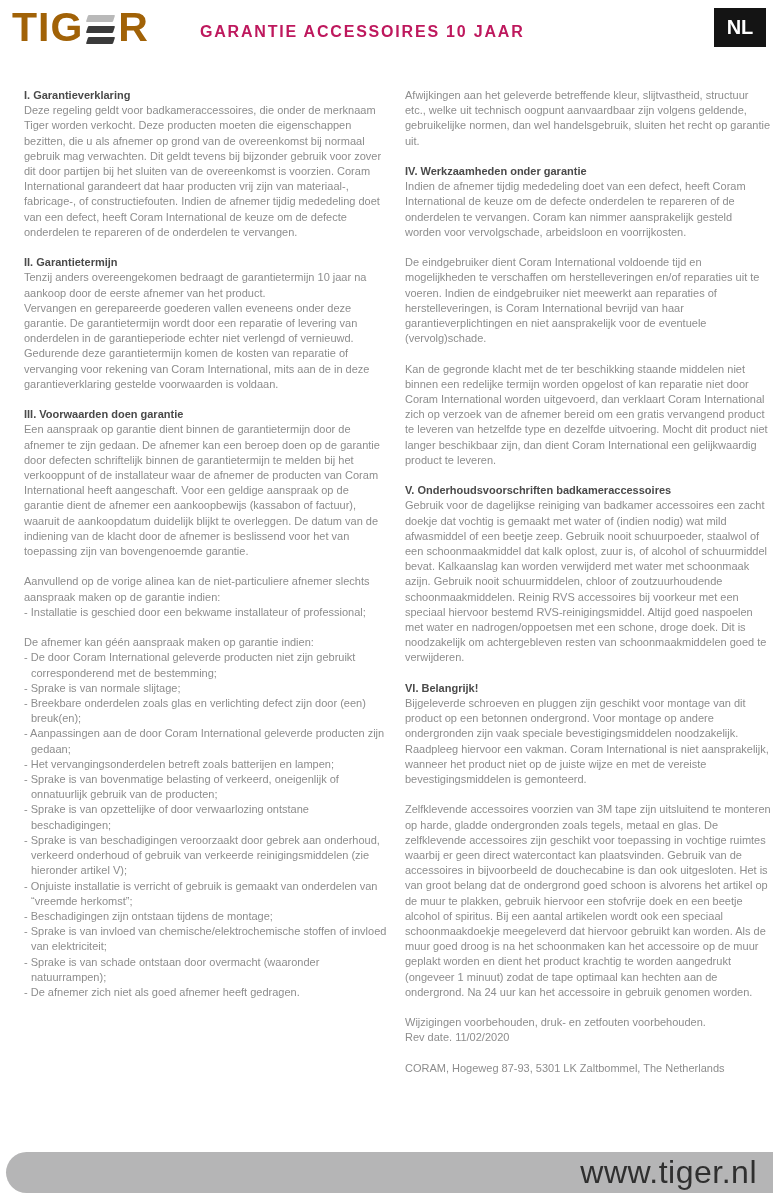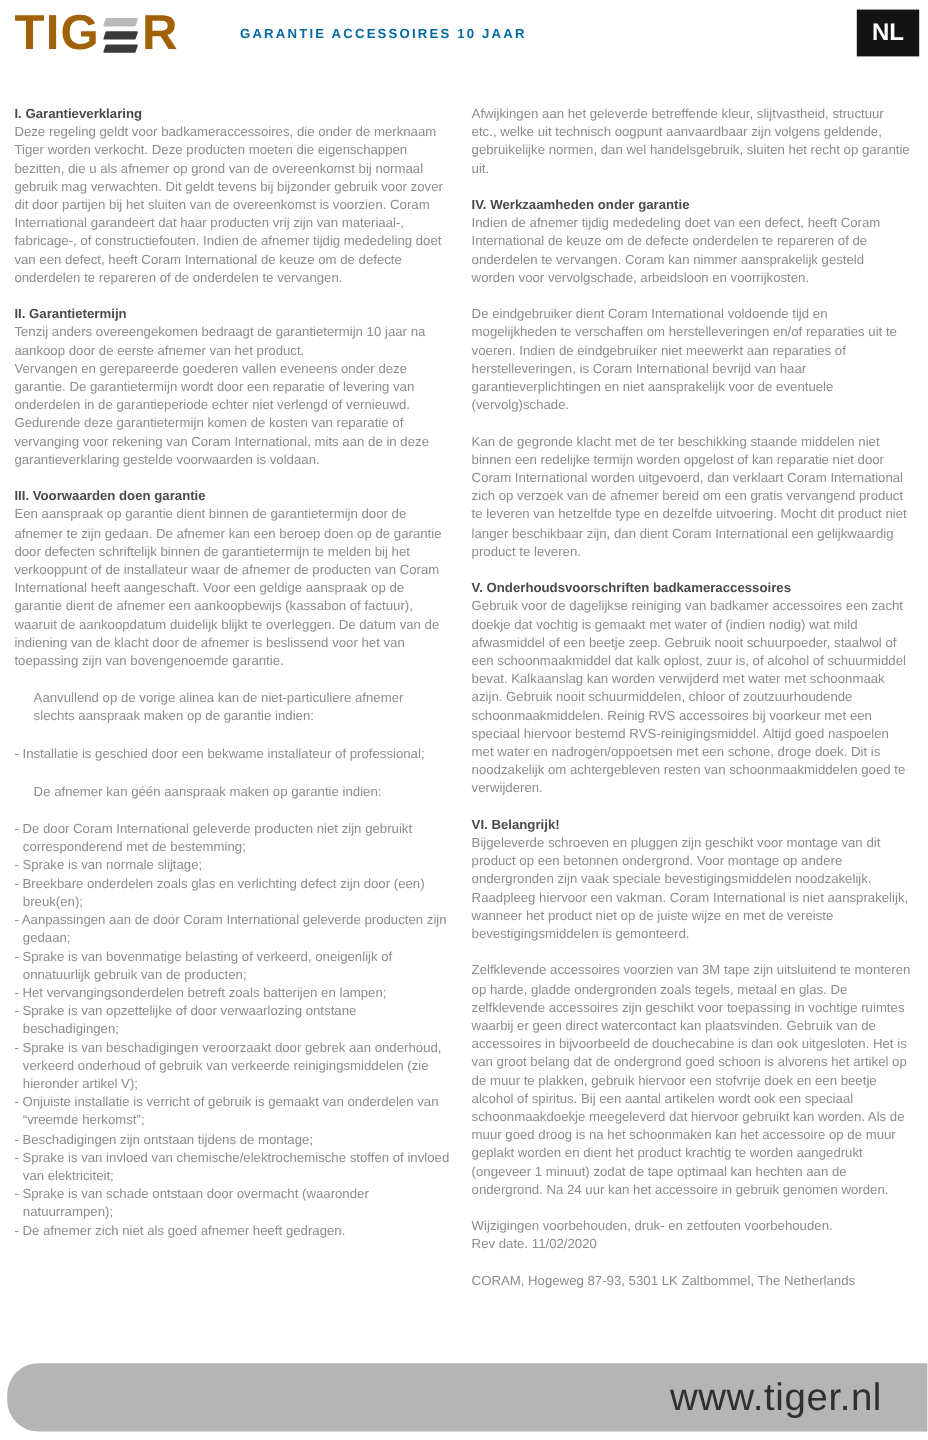--- a/index.html
+++ b/index.html
@@ -15,46 +15,46 @@
   .logo{position:absolute;left:12px;top:6px;display:flex;align-items:flex-start;}
   .logo-text{
     font-size:41px;font-weight:800;color:#a16207;
     line-height:42px;letter-spacing:1px;
   }
   .logo-bars{display:flex;flex-direction:column;gap:4px;margin:9px 4px 0 4px;}
   .bar{width:27px;height:7px;background:#3a3a3a;border-radius:1px;transform:skewX(-18deg);}
   .bar.light{background:#b9b9b9;}
   .doc-title{
     position:absolute;left:200px;top:23px;margin:0;
-    font-size:11px;font-weight:700;letter-spacing:1.8px;color:#0369a1;
+    font-size:16px;font-weight:700;letter-spacing:1.8px;color:#be185d;
   }
   .lang-badge{
     position:absolute;right:7px;top:8px;width:52px;height:39px;
     background:#141414;color:#ffffff;font-weight:700;font-size:20px;
     display:flex;align-items:center;justify-content:center;
   }
   
-  .columns{display:flex;gap:15px;padding:0 12px;box-sizing:border-box;}
+  .columns{display:flex;gap:15px;padding:0 24px;box-sizing:border-box;}
   .col{
     width:366px;flex:0 0 366px;
     font-size:11px;line-height:15.2px;color:#8d8d8d;
     text-align:left;
   }
   .doc-heading{font-weight:700;color:#4a4a4a;margin:0;}
   .doc-text{margin:0;}
   .doc-para{margin:0 0 15.2px 0;}
   .doc-list{margin:0 0 15.2px 0;}
-  .doc-intro{margin:16px;}
+  .doc-intro{margin:0;}
   .doc-item{padding-left:7px;text-indent:-7px;margin:0;}
   
   .footer-bar{
-    position:absolute;left:6px;right:0;bottom:7px;height:57px;
+    position:absolute;left:6px;right:0;bottom:7px;height:41px;
     background:#b5b5b6;border-radius:26px 0 0 26px;
     display:flex;align-items:center;justify-content:flex-end;
-    padding-right:38px;box-sizing:border-box;
+    padding-right:16px;box-sizing:border-box;
   }
   .footer-url{
     font-size:32px;color:#2f2f2f;letter-spacing:0.5px;
     text-decoration:none;cursor:pointer;
   }
 </style>
 </head>
 <body>
 
 <div class="page">
@@ -86,22 +86,22 @@
         <div class="doc-list">
           <div class="doc-intro">Aanvullend op de vorige alinea kan de niet-particuliere afnemer slechts aanspraak maken op de garantie indien:</div>
           <div class="doc-item">- Installatie is geschied door een bekwame installateur of professional;</div>
         </div>
         <div class="doc-list">
           <div class="doc-intro">De afnemer kan géén aanspraak maken op garantie indien:</div>
           <div class="doc-item">- De door Coram International geleverde producten niet zijn gebruikt corresponderend met de bestemming;</div>
           <div class="doc-item">- Sprake is van normale slijtage;</div>
           <div class="doc-item">- Breekbare onderdelen zoals glas en verlichting defect zijn door (een) breuk(en);</div>
           <div class="doc-item">- Aanpassingen aan de door Coram International geleverde producten zijn gedaan;</div>
+          <div class="doc-item">- Het vervangingsonderdelen betreft zoals batterijen en lampen;</div>
           <div class="doc-item">- Sprake is van bovenmatige belasting of verkeerd, oneigenlijk of onnatuurlijk gebruik van de producten;</div>
-          <div class="doc-item">- Het vervangingsonderdelen betreft zoals batterijen en lampen;</div>
           <div class="doc-item">- Sprake is van opzettelijke of door verwaarlozing ontstane beschadigingen;</div>
           <div class="doc-item">- Sprake is van beschadigingen veroorzaakt door gebrek aan onderhoud, verkeerd onderhoud of gebruik van verkeerde reinigingsmiddelen (zie hieronder artikel V);</div>
           <div class="doc-item">- Onjuiste installatie is verricht of gebruik is gemaakt van onderdelen van “vreemde herkomst”;</div>
           <div class="doc-item">- Beschadigingen zijn ontstaan tijdens de montage;</div>
           <div class="doc-item">- Sprake is van invloed van chemische/elektrochemische stoffen of invloed van elektriciteit;</div>
           <div class="doc-item">- Sprake is van schade ontstaan door overmacht (waaronder natuurrampen);</div>
           <div class="doc-item">- De afnemer zich niet als goed afnemer heeft gedragen.</div>
         </div>
       </div>
     <div class="col">

